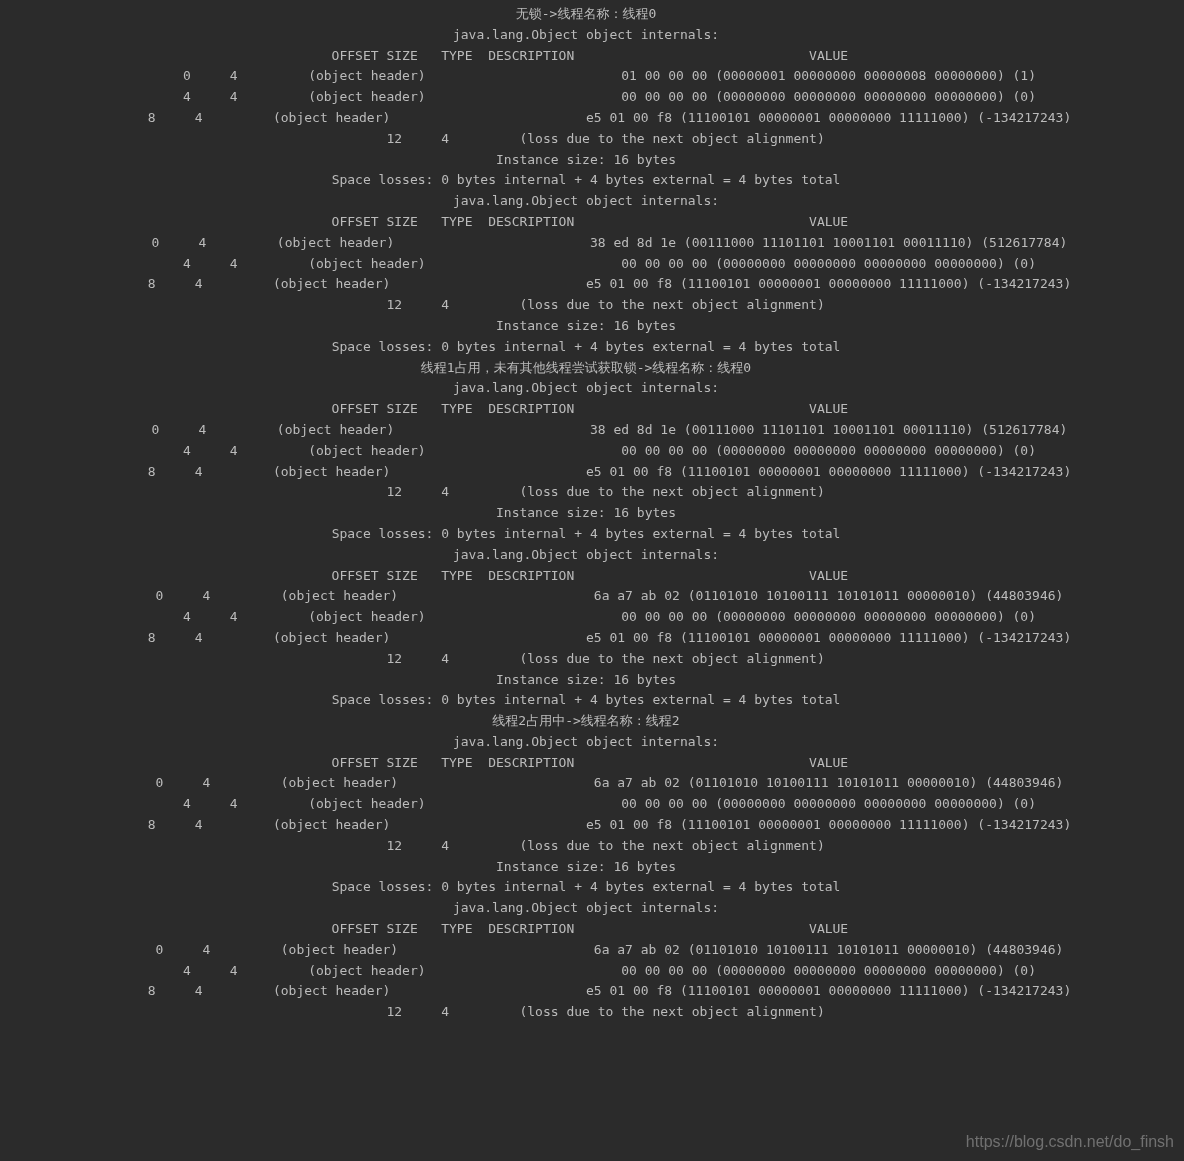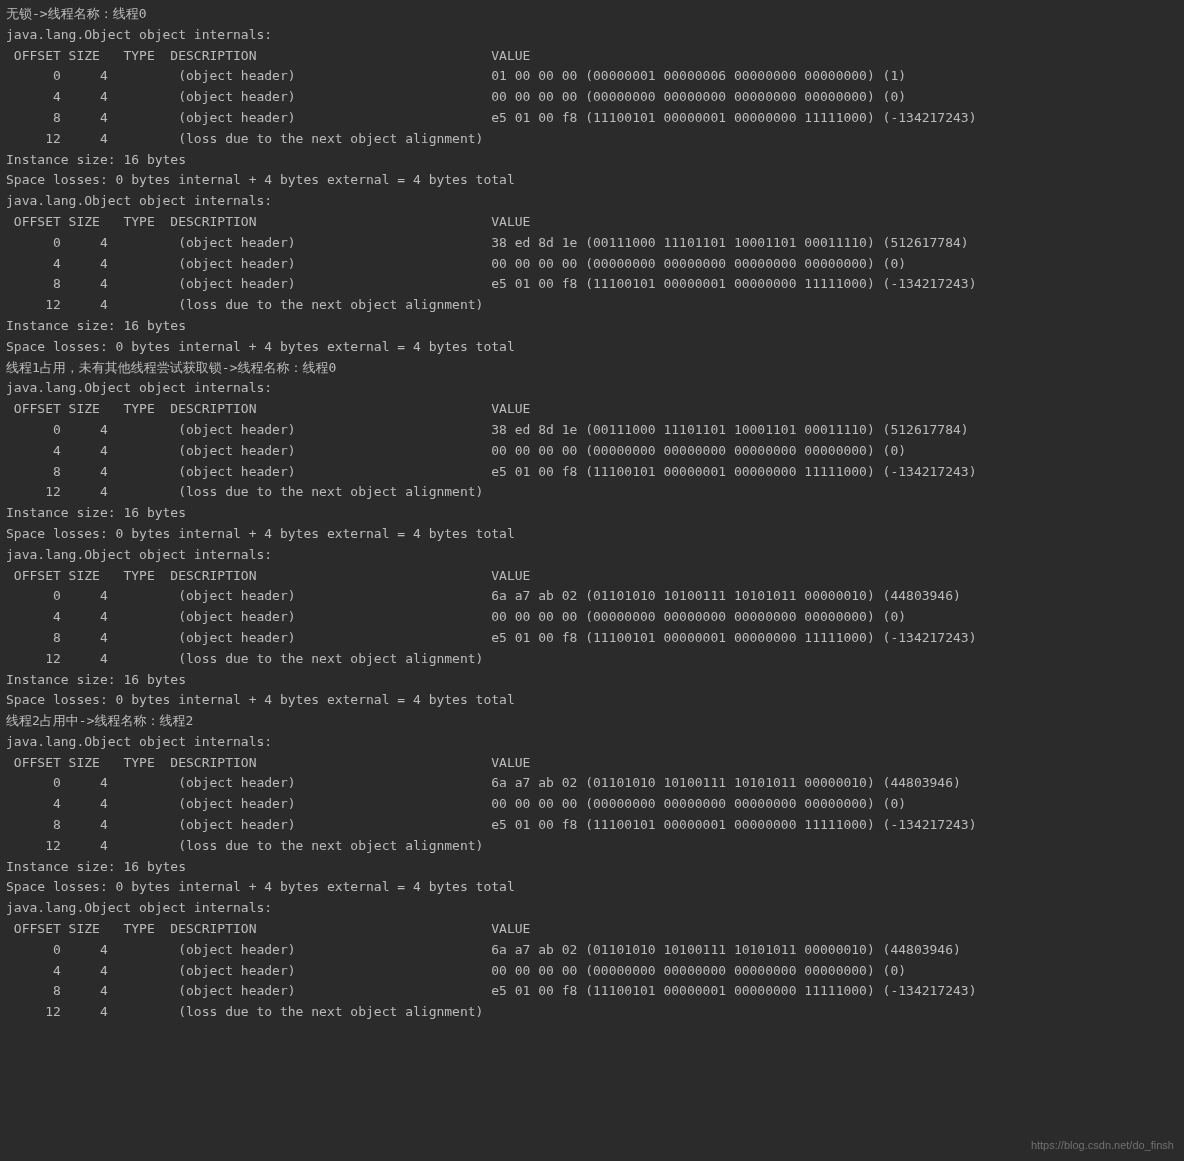--- a/index.html
+++ b/index.html
@@ -9,44 +9,45 @@
     color: #bbbbbb;
     font-family: "Consolas", "Menlo", "Monaco", monospace;
     font-size: 13px;
     line-height: 1.6;
     width: 1184px;
   }
   .console {
     padding: 4px 6px;
     width: 1172px;
     box-sizing: border-box;
+    text-align: center;
   }
   .line {
     white-space: pre;
     font-family: inherit;
   }
   .watermark {
     position: fixed;
     bottom: 6px;
     right: 10px;
     color: #888888;
-    font-size: 11px;
+    font-size: 16px;
     font-family: Arial, sans-serif;
     opacity: 0.75;
     pointer-events: none;
   }
 </style>
 </head>
 <body>
 
 <div class="console" id="console">
     <div class="line">无锁-&gt;线程名称：线程0</div>
     <div class="line">java.lang.Object object internals:</div>
     <div class="line"> OFFSET SIZE   TYPE  DESCRIPTION                              VALUE</div>
-    <div class="line">      0     4         (object header)                         01 00 00 00 (00000001 00000006 00000000 00000000) (1)</div>
+    <div class="line">      0     4         (object header)                         01 00 00 00 (00000001 00000000 00000008 00000000) (1)</div>
     <div class="line">      4     4         (object header)                         00 00 00 00 (00000000 00000000 00000000 00000000) (0)</div>
     <div class="line">      8     4         (object header)                         e5 01 00 f8 (11100101 00000001 00000000 11111000) (-134217243)</div>
     <div class="line">     12     4         (loss due to the next object alignment)</div>
     <div class="line">Instance size: 16 bytes</div>
     <div class="line">Space losses: 0 bytes internal + 4 bytes external = 4 bytes total</div>
     <div class="line">java.lang.Object object internals:</div>
     <div class="line"> OFFSET SIZE   TYPE  DESCRIPTION                              VALUE</div>
     <div class="line">      0     4         (object header)                         38 ed 8d 1e (00111000 11101101 10001101 00011110) (512617784)</div>
     <div class="line">      4     4         (object header)                         00 00 00 00 (00000000 00000000 00000000 00000000) (0)</div>
     <div class="line">      8     4         (object header)                         e5 01 00 f8 (11100101 00000001 00000000 11111000) (-134217243)</div>

